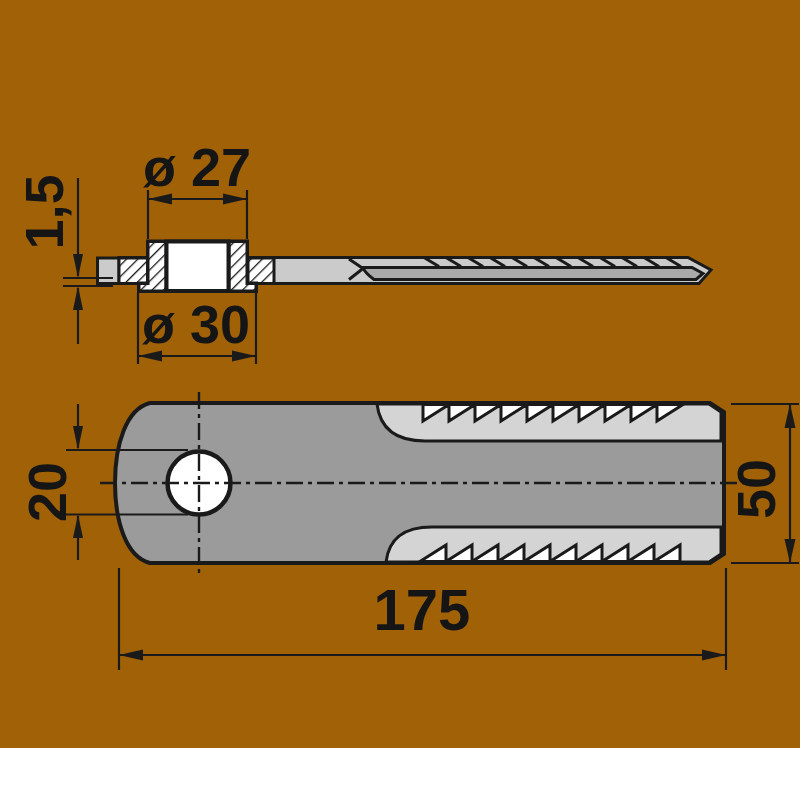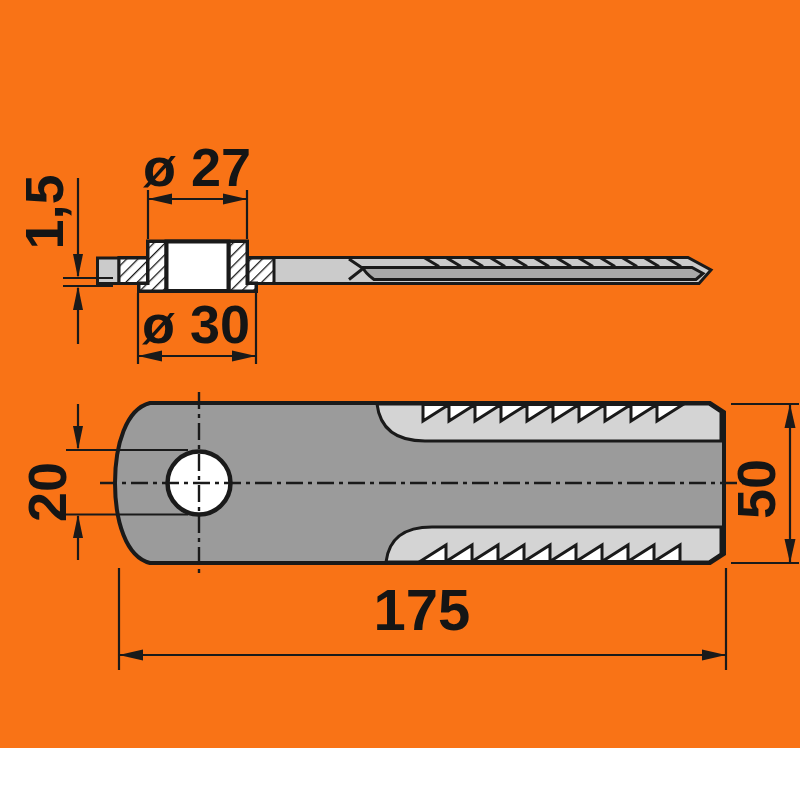--- a/index.html
+++ b/index.html
@@ -1,16 +1,16 @@
 <!DOCTYPE html>
 <html><head>
 <meta charset="utf-8">
 <style>
   html,body{margin:0;padding:0;background:#ffffff;}
-  .page{width:800px;height:748px;background:#f97316;position:relative;overflow:hidden;}
+  .page{width:800px;height:748px;background:#a16207;position:relative;overflow:hidden;}
   svg{display:block;}
   .ln-thick{stroke:#1a1a1a;stroke-width:4;stroke-linejoin:miter;}
   .ln-mid{stroke:#1a1a1a;stroke-width:3;stroke-linejoin:miter;}
   .ln-thin{stroke:#1a1a1a;stroke-width:2.2;}
   .nofill{fill:none;}
   .whitefill{fill:#ffffff;}
   .arrow{fill:#1a1a1a;stroke:none;}
   .centerline{stroke:#1a1a1a;stroke-width:2.4;fill:none;stroke-dasharray:17 5 4 5;}
   .dim{font-family:"Liberation Sans", sans-serif;font-weight:bold;font-size:54px;fill:#151515;}
   .dim-lg{font-family:"Liberation Sans", sans-serif;font-weight:bold;font-size:58px;fill:#151515;}

